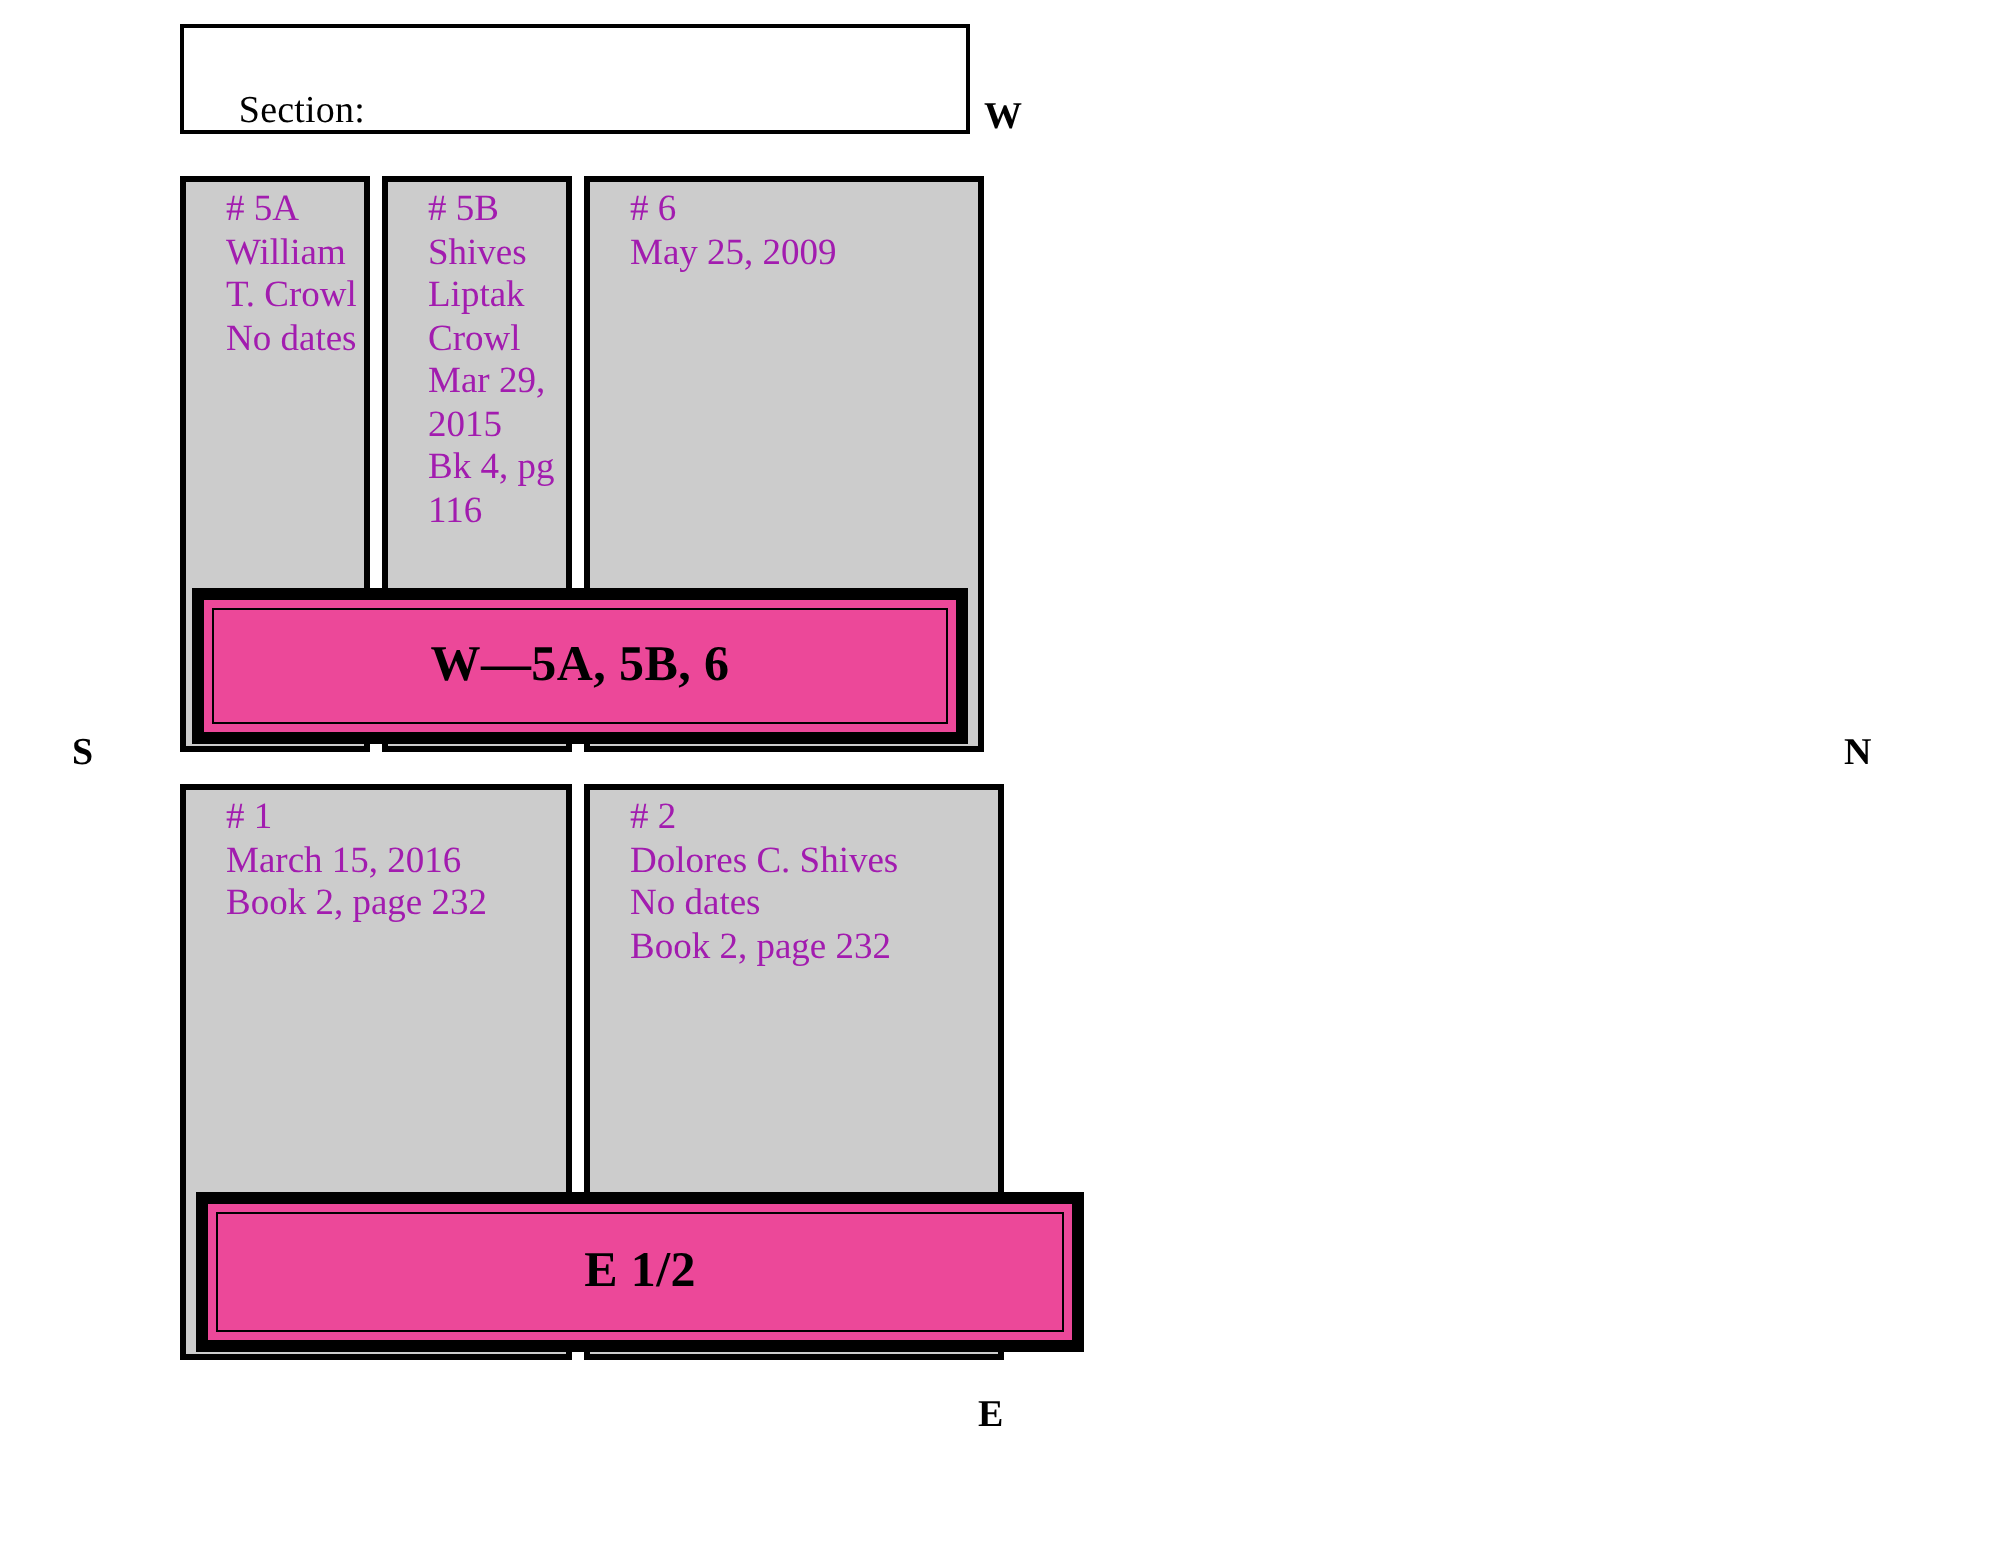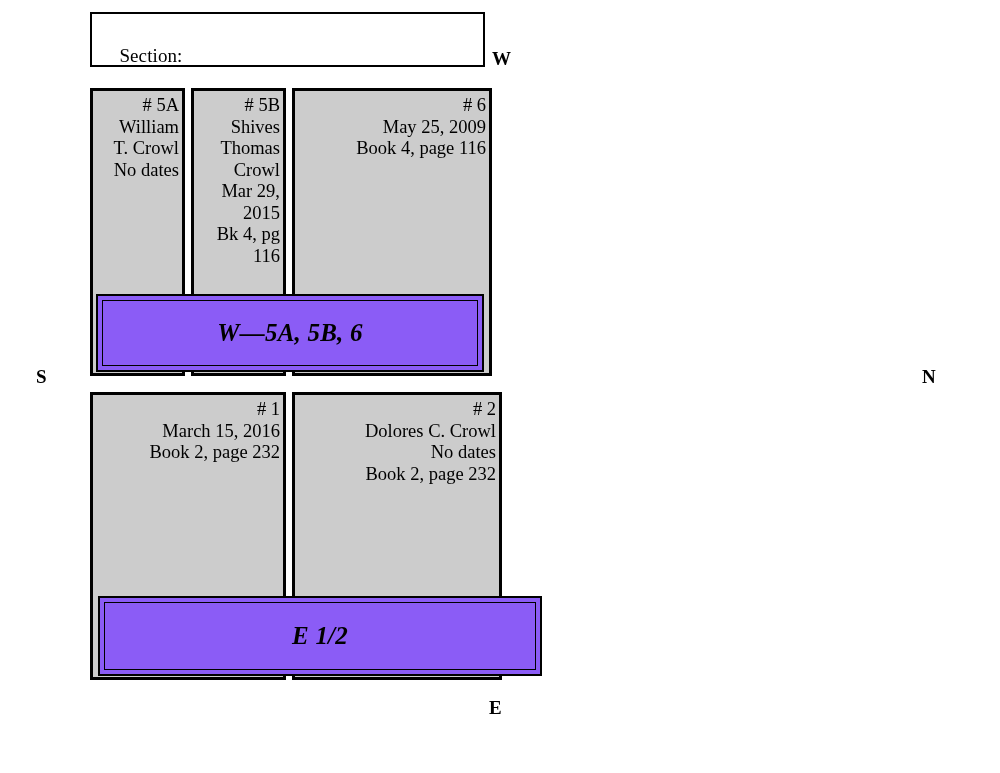--- a/index.html
+++ b/index.html
@@ -86,44 +86,42 @@
     position: relative;
     overflow: hidden;
   }
   .cell-text {
     position: absolute;
     left: 20px;
     top: 4px;
     right: 3px;
     font-size: 18.5px;
     line-height: 21.5px;
-    color: #000000;
-    text-align: right;
+    color: #a21caf;
   }
   .cell-text div { white-space: pre-wrap; }
 
   
   .upper-c1 { flex: 0 0 95px; }
   .upper-c2 { flex: 0 0 95px; }
   .upper-c3 { flex: 1 1 auto; }
 
   
   .lower-c1 { flex: 0 0 196px; }
   .lower-c2 { flex: 1 1 auto; }
 
   
   .banner {
     position: absolute;
-    background: #8b5cf6;
-    border: 2px solid #000000;
+    background: #ec4899;
+    border: 6px solid #000000;
     box-sizing: border-box;
     display: flex;
     align-items: center;
     justify-content: center;
-    font-style: italic;
   }
   .banner-inner {
     position: absolute;
     left: 4px;
     top: 4px;
     right: 4px;
     bottom: 4px;
     border: 1px solid #000000;
     box-sizing: border-box;
   }
@@ -175,33 +173,32 @@
         <div># 5A</div>
         <div>William</div>
         <div>T. Crowl</div>
         <div>No dates</div>
       </div>
     </div>
     <div class="cell upper-c2">
       <div class="cell-text">
         <div># 5B</div>
         <div>Shives</div>
-        <div>Thomas</div>
+        <div>Liptak</div>
         <div>Crowl</div>
         <div>Mar 29,</div>
         <div>2015</div>
         <div>Bk 4, pg</div>
         <div>116</div>
       </div>
     </div>
     <div class="cell upper-c3">
       <div class="cell-text">
         <div># 6</div>
         <div>May 25, 2009</div>
-        <div>Book 4, page 116</div>
       </div>
     </div>
   </div>
   <div class="banner banner-upper">
     <div class="banner-inner"></div>
     <div class="banner-label">W—5A, 5B, 6</div>
   </div>
 </div>
 
 <div class="group group-lower">
@@ -209,21 +206,21 @@
     <div class="cell lower-c1">
       <div class="cell-text">
         <div># 1</div>
         <div>March 15, 2016</div>
         <div>Book 2, page 232</div>
       </div>
     </div>
     <div class="cell lower-c2">
       <div class="cell-text">
         <div># 2</div>
-        <div>Dolores C. Crowl</div>
+        <div>Dolores C. Shives</div>
         <div>No dates</div>
         <div>Book 2, page 232</div>
       </div>
     </div>
   </div>
   <div class="banner banner-lower">
     <div class="banner-inner"></div>
     <div class="banner-label">E 1/2</div>
   </div>
 </div>

